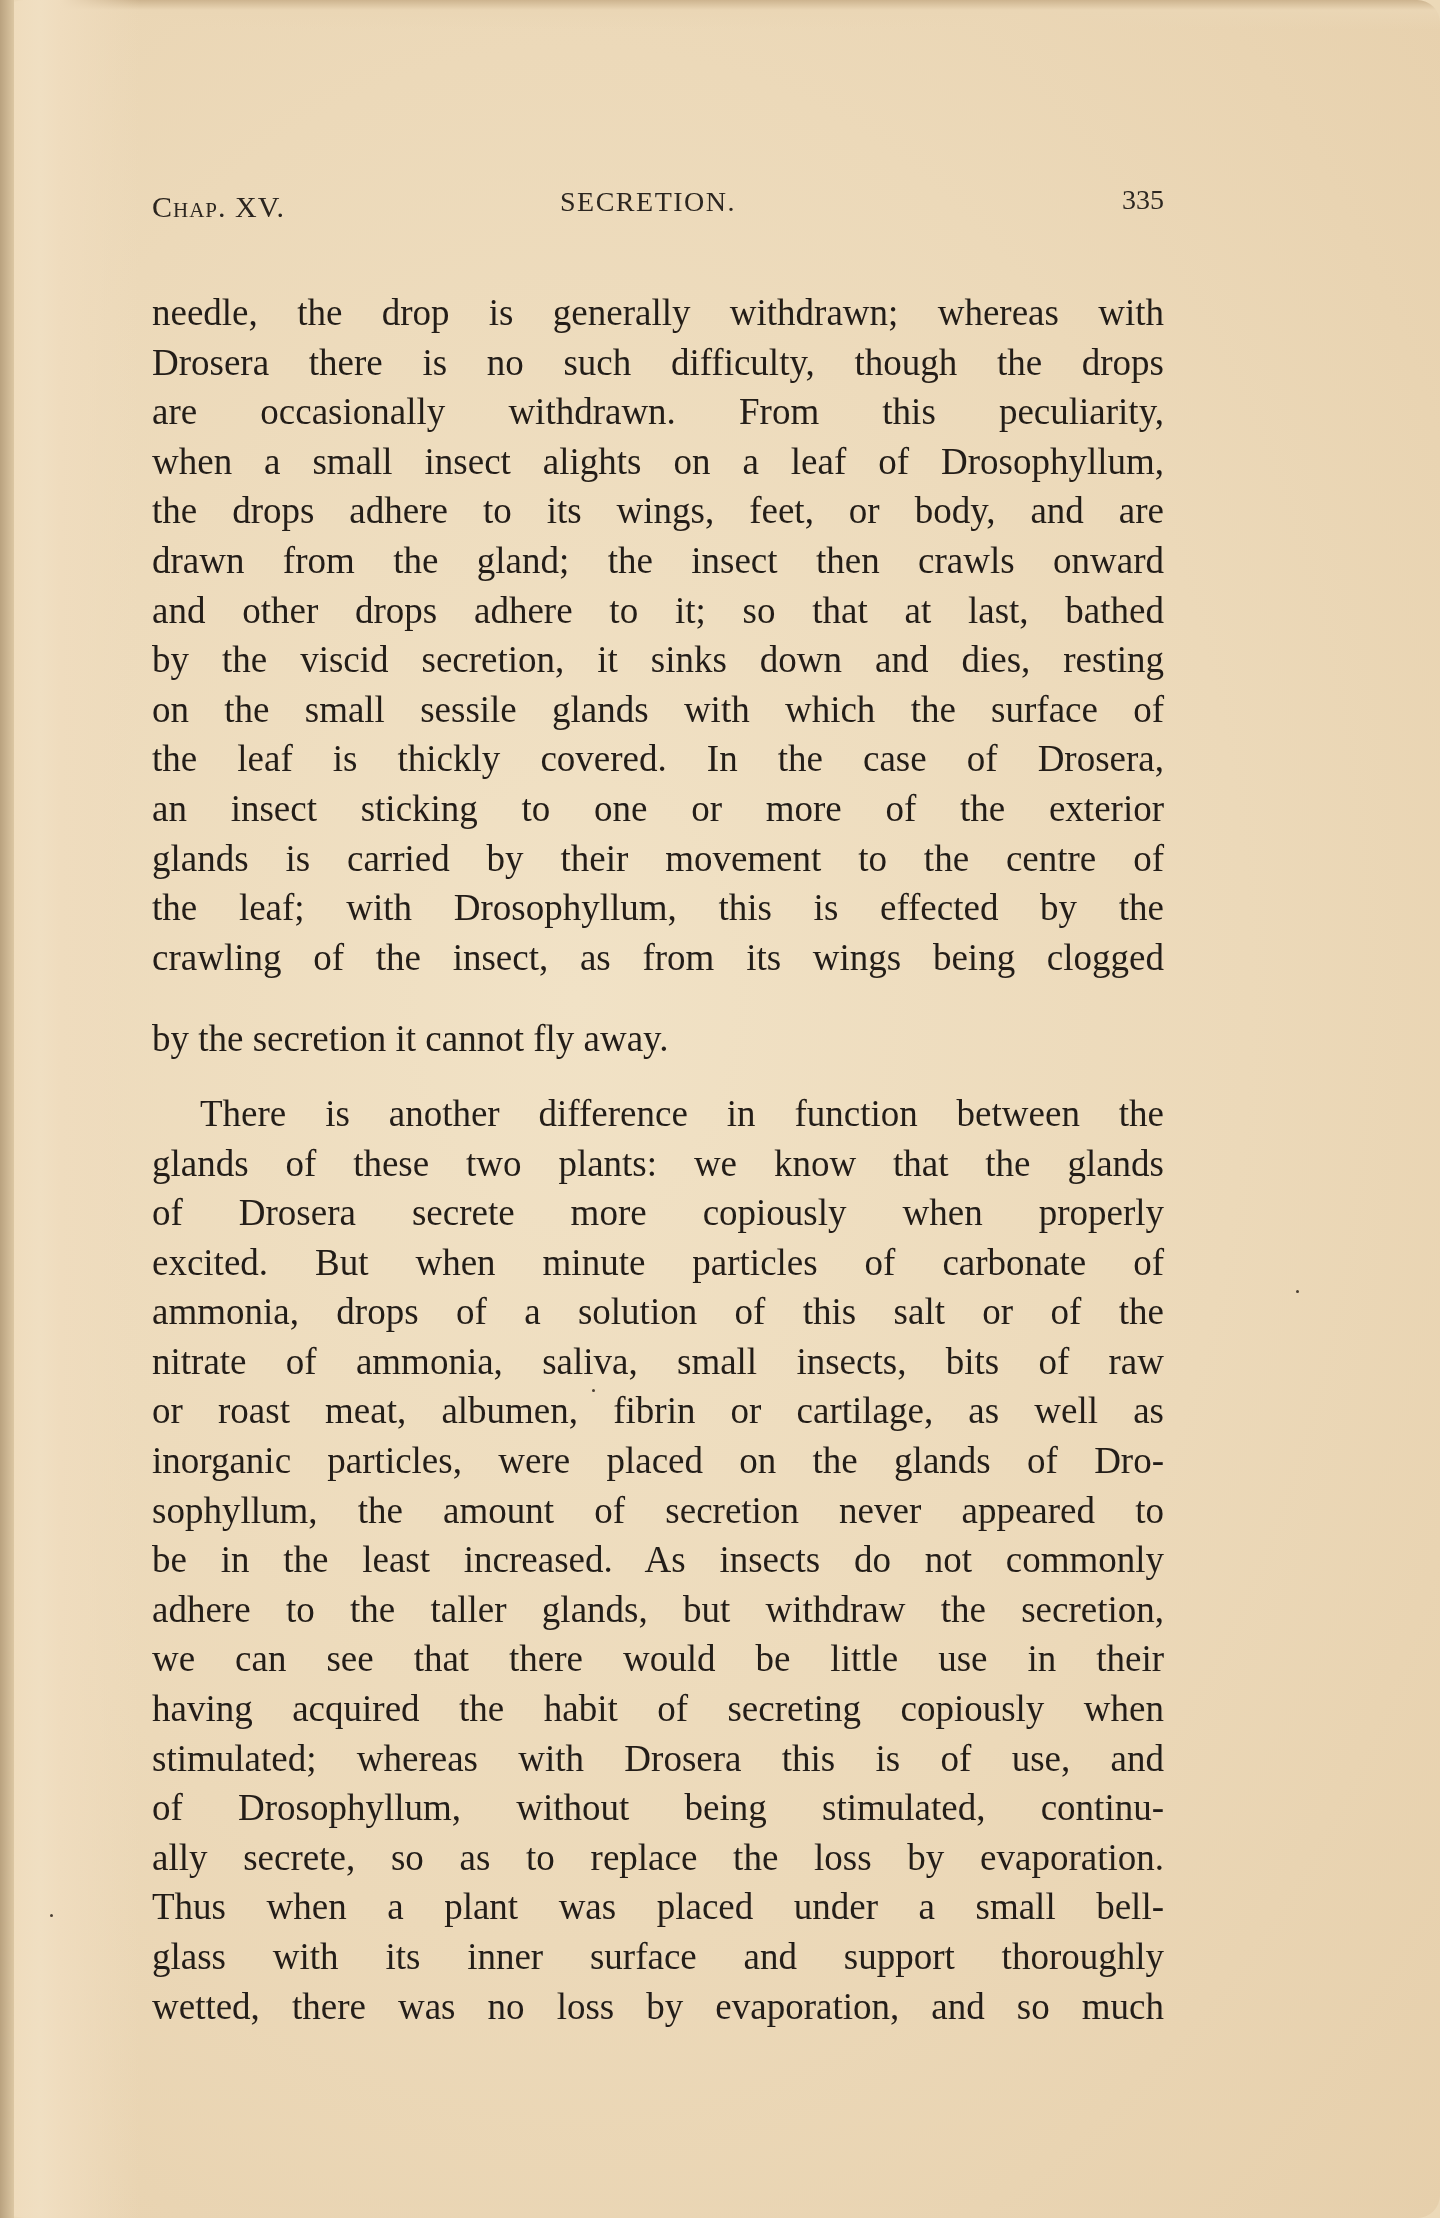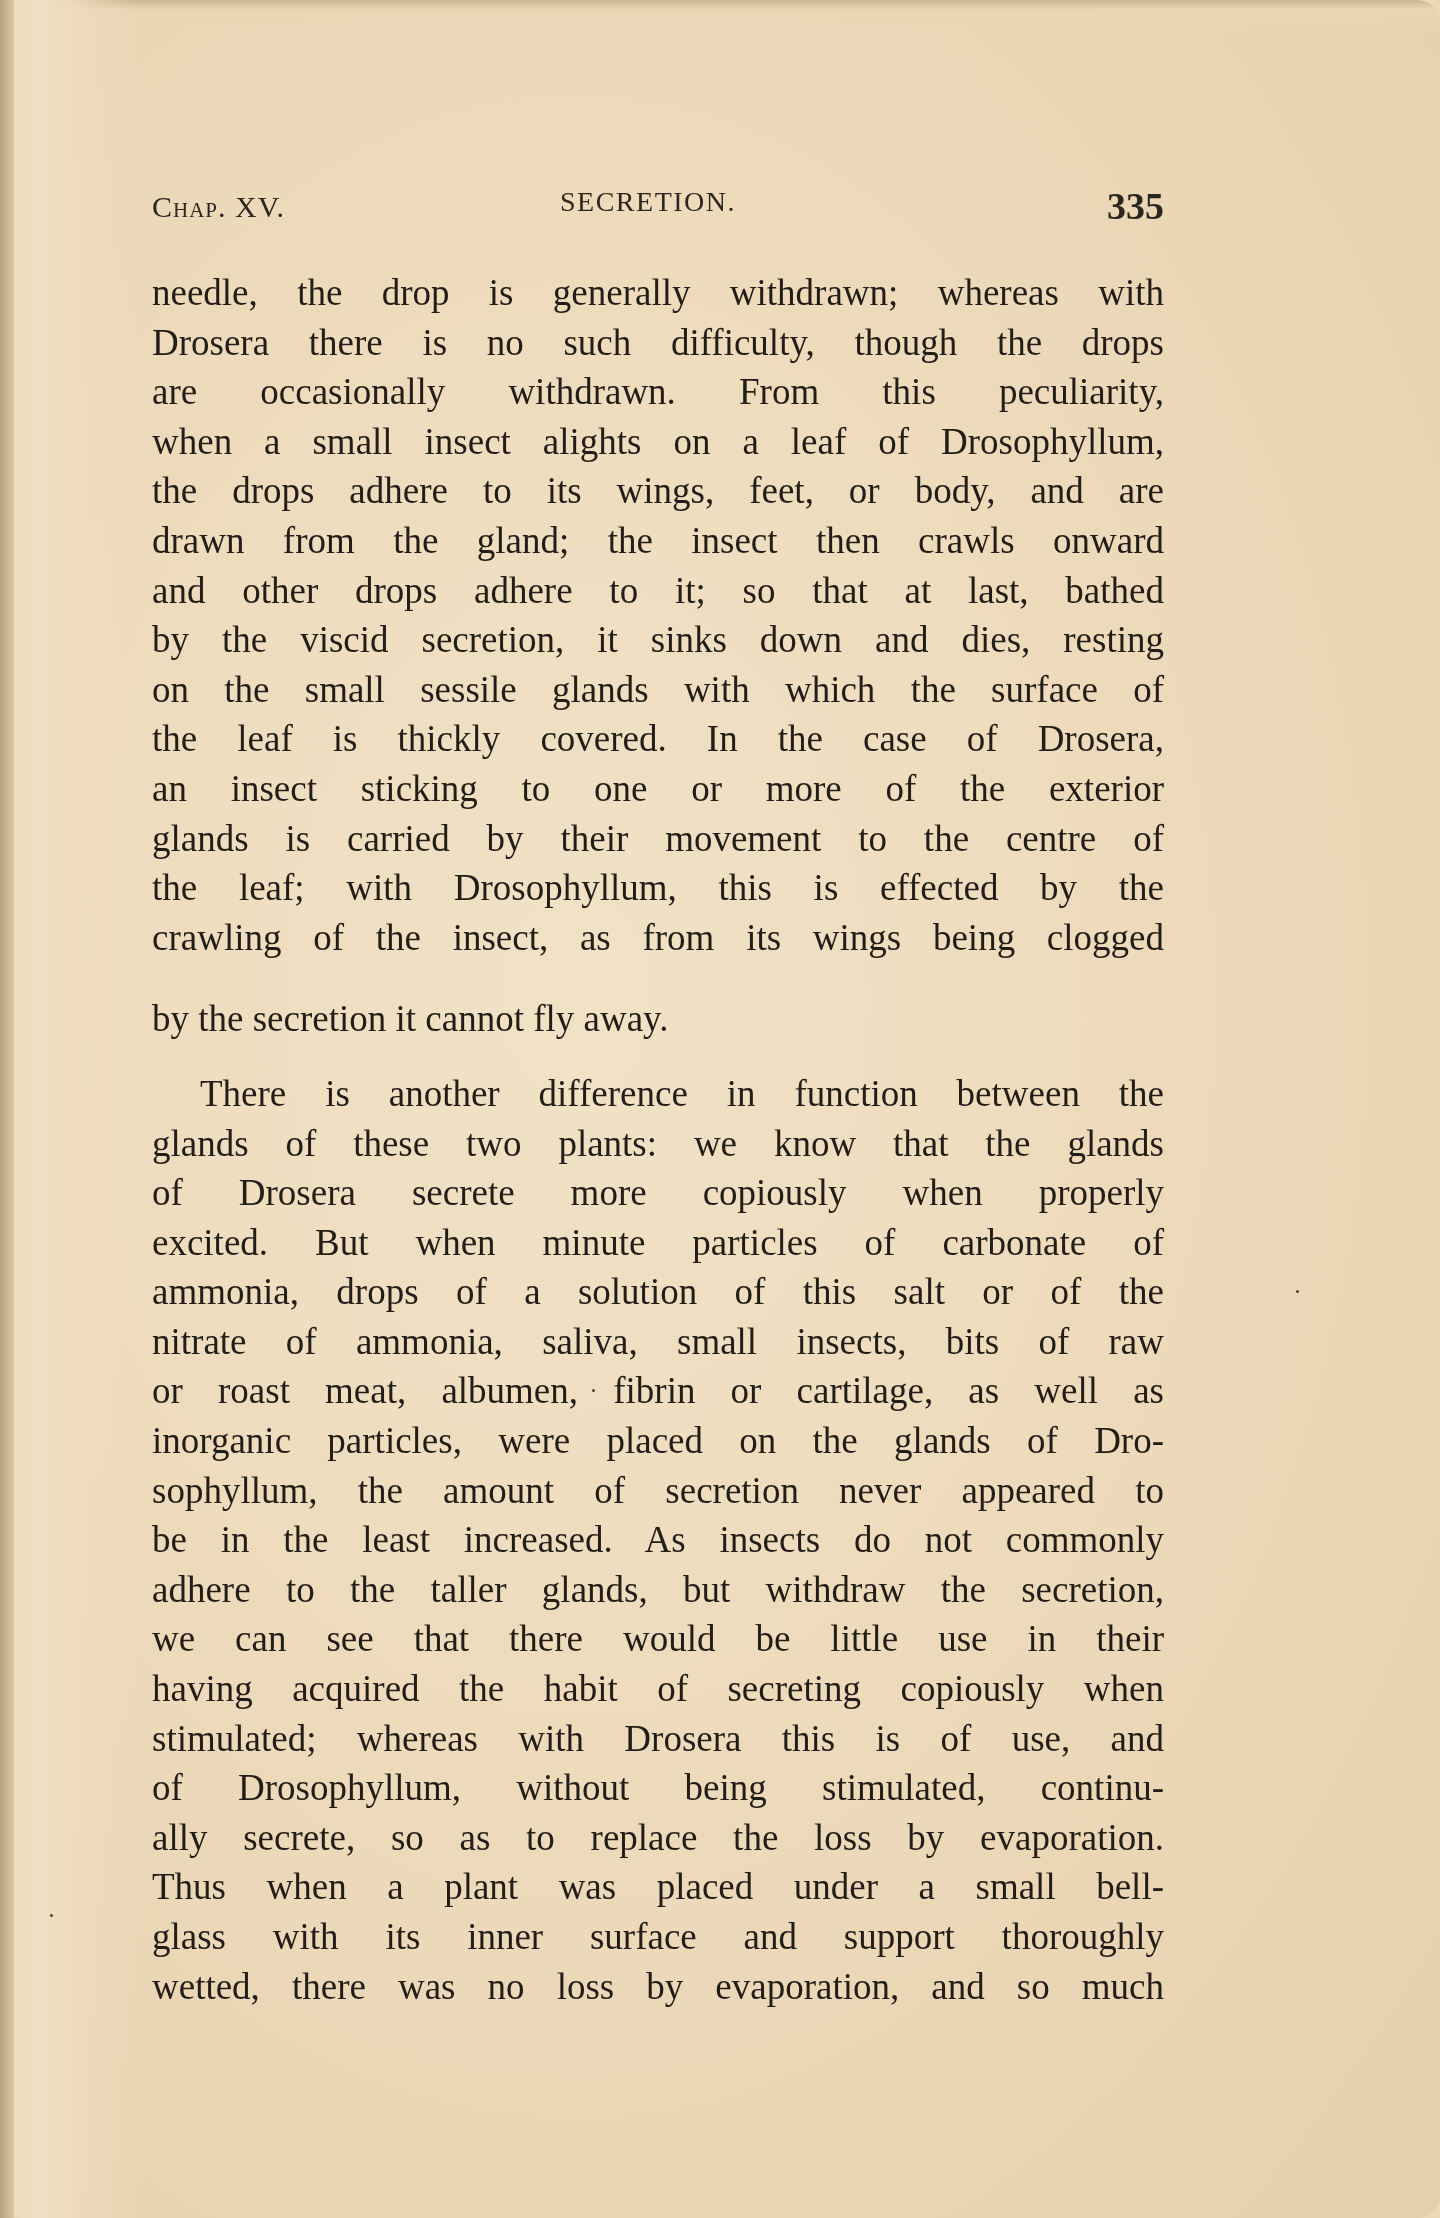--- a/index.html
+++ b/index.html
@@ -44,26 +44,25 @@
     }
     .rh-title {
       position: absolute; left: 408px; top: 0;
       font-family: "Liberation Serif", serif;
       font-size: 28px;
       letter-spacing: 1.5px;
     }
     .rh-page {
       position: absolute; right: 0; top: -2px;
       font-family: "Liberation Serif", serif;
-      font-size: 38px;
-      font-weight: bold;
+      font-size: 28px;
     }
     .body-text {
       position: absolute;
-      top: 268px;
+      top: 288px;
       left: 152px;
       width: 1012px;
       color: #231d18;
       font-family: "Liberation Serif", serif;
       font-size: 37px;
     }
     .line {
       height: 49.6px;
       line-height: 49.6px;
       white-space: nowrap;

